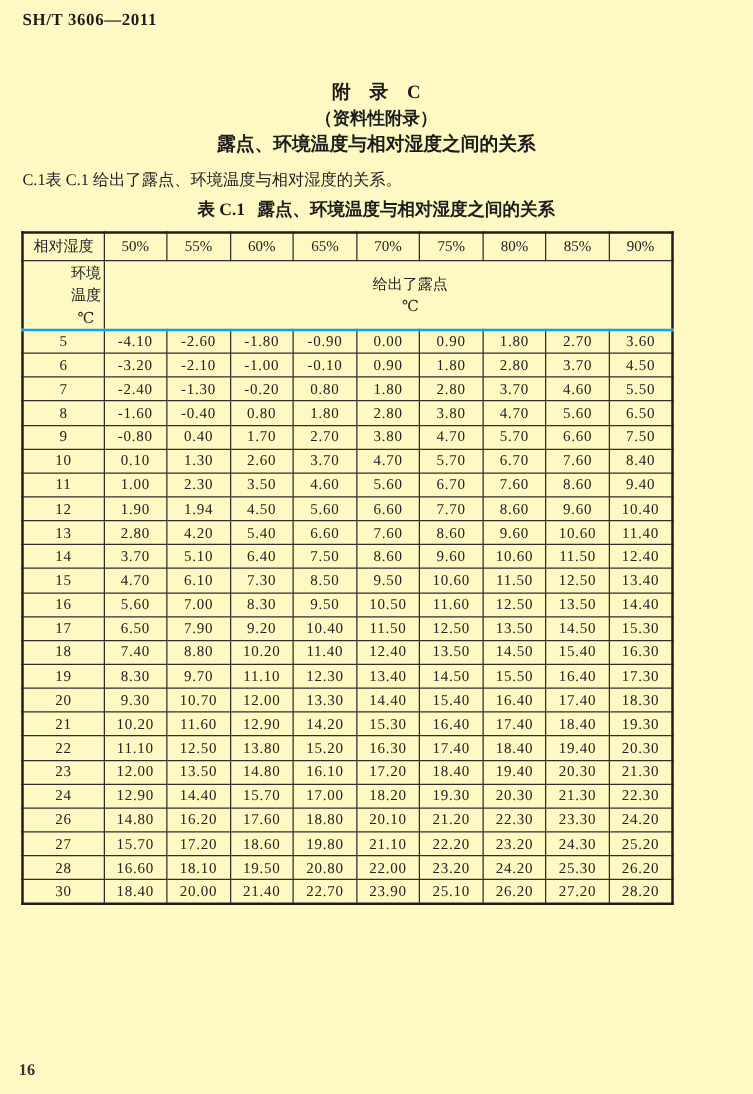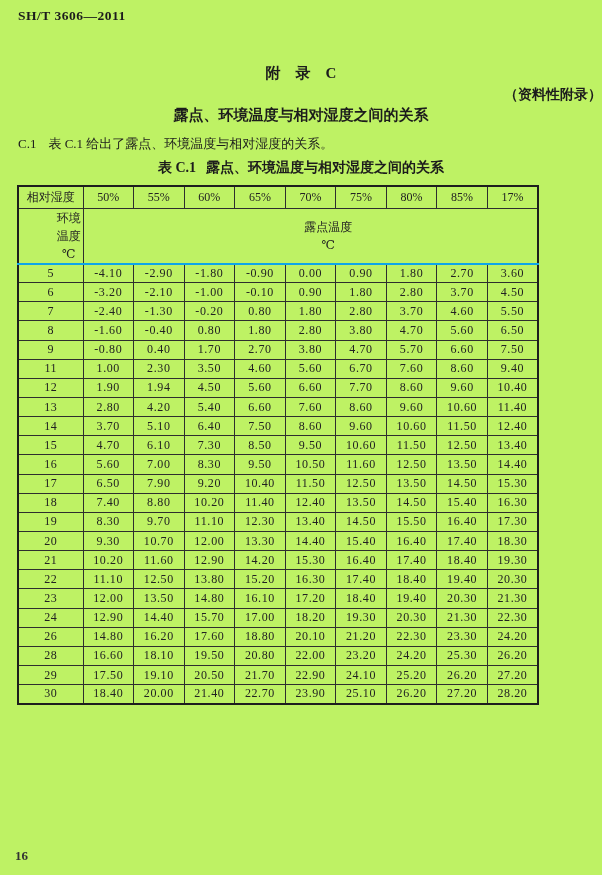--- a/index.html
+++ b/index.html
@@ -5,45 +5,45 @@
   * { box-sizing: border-box; }
   html, body { margin: 0; padding: 0; }
   body {
     width: 602px; height: 875px;
     background: #f4f4f1;
     font-family: "Liberation Serif", "DejaVu Serif", serif;
   }
   .page {
     position: relative;
     width: 602px; height: 875px;
-    background: #bef264;
+    background: #fef9c3;
     color: #1c1c1c;
     overflow: hidden;
   }
   .doc-header {
     position: absolute; top: 8px; left: 18px;
     font-size: 13.5px; font-weight: bold; letter-spacing: 0.5px;
   }
   .appendix-title {
     position: absolute; top: 64px; left: 0; width: 100%;
     text-align: center; font-size: 15px; font-weight: bold; font-family: Liberation Serif, serif;
   }
   .appendix-subtitle {
     position: absolute; top: 86px; left: 0; width: 100%;
-    text-align: right; font-size: 14px; font-weight: bold;
+    text-align: center; font-size: 14px; font-weight: bold;
   }
   .appendix-heading {
     position: absolute; top: 106px; left: 0; width: 100%;
     text-align: center; font-size: 15px; font-weight: bold;
   }
   .clause-para {
     position: absolute; top: 135px; left: 18px; width: 566px;
     font-size: 13px;
   }
-  .clause-label { margin-right: 12px; }
+  .clause-label { }
   .table-caption {
     position: absolute; top: 159px; left: 0; width: 100%;
     text-align: center; font-size: 14px; font-weight: bold;
   }
   .caption-label { margin-right: 10px; text-align: center; }
   table.dew-table {
     position: absolute; top: 185px; left: 17px;
     width: 522px;
     border-collapse: collapse; table-layout: fixed;
     border: 2px solid #1e1e1e;
@@ -101,38 +101,38 @@
       <tr class="humidity-row">
         <td>相对湿度</td>
         <td>50%</td>
         <td>55%</td>
         <td>60%</td>
         <td>65%</td>
         <td>70%</td>
         <td>75%</td>
         <td>80%</td>
         <td>85%</td>
-        <td>17%</td>
+        <td>90%</td>
       </tr>
       <tr class="sub-header-row">
         <td>
           <div class="hdr-line">环境温度</div>
           <div class="hdr-line">℃</div>
         </td>
         <td colspan="9">
-          <div class="hdr-line">露点温度</div>
+          <div class="hdr-line">给出了露点</div>
           <div class="hdr-line">℃</div>
         </td>
       </tr>
     </thead>
     <tbody>
         <tr>
           <td class="temp-cell">5</td>
           <td>-4.10</td>
-          <td>-2.90</td>
+          <td>-2.60</td>
           <td>-1.80</td>
           <td>-0.90</td>
           <td>0.00</td>
           <td>0.90</td>
           <td>1.80</td>
           <td>2.70</td>
           <td>3.60</td>
         </tr>
         <tr>
           <td class="temp-cell">6</td>
@@ -176,20 +176,32 @@
           <td>0.40</td>
           <td>1.70</td>
           <td>2.70</td>
           <td>3.80</td>
           <td>4.70</td>
           <td>5.70</td>
           <td>6.60</td>
           <td>7.50</td>
         </tr>
         <tr>
+          <td class="temp-cell">10</td>
+          <td>0.10</td>
+          <td>1.30</td>
+          <td>2.60</td>
+          <td>3.70</td>
+          <td>4.70</td>
+          <td>5.70</td>
+          <td>6.70</td>
+          <td>7.60</td>
+          <td>8.40</td>
+        </tr>
+        <tr>
           <td class="temp-cell">11</td>
           <td>1.00</td>
           <td>2.30</td>
           <td>3.50</td>
           <td>4.60</td>
           <td>5.60</td>
           <td>6.70</td>
           <td>7.60</td>
           <td>8.60</td>
           <td>9.40</td>
@@ -356,44 +368,44 @@
           <td>16.20</td>
           <td>17.60</td>
           <td>18.80</td>
           <td>20.10</td>
           <td>21.20</td>
           <td>22.30</td>
           <td>23.30</td>
           <td>24.20</td>
         </tr>
         <tr>
+          <td class="temp-cell">27</td>
+          <td>15.70</td>
+          <td>17.20</td>
+          <td>18.60</td>
+          <td>19.80</td>
+          <td>21.10</td>
+          <td>22.20</td>
+          <td>23.20</td>
+          <td>24.30</td>
+          <td>25.20</td>
+        </tr>
+        <tr>
           <td class="temp-cell">28</td>
           <td>16.60</td>
           <td>18.10</td>
           <td>19.50</td>
           <td>20.80</td>
           <td>22.00</td>
           <td>23.20</td>
           <td>24.20</td>
           <td>25.30</td>
           <td>26.20</td>
         </tr>
         <tr>
-          <td class="temp-cell">29</td>
-          <td>17.50</td>
-          <td>19.10</td>
-          <td>20.50</td>
-          <td>21.70</td>
-          <td>22.90</td>
-          <td>24.10</td>
-          <td>25.20</td>
-          <td>26.20</td>
-          <td>27.20</td>
-        </tr>
-        <tr>
           <td class="temp-cell">30</td>
           <td>18.40</td>
           <td>20.00</td>
           <td>21.40</td>
           <td>22.70</td>
           <td>23.90</td>
           <td>25.10</td>
           <td>26.20</td>
           <td>27.20</td>
           <td>28.20</td>

